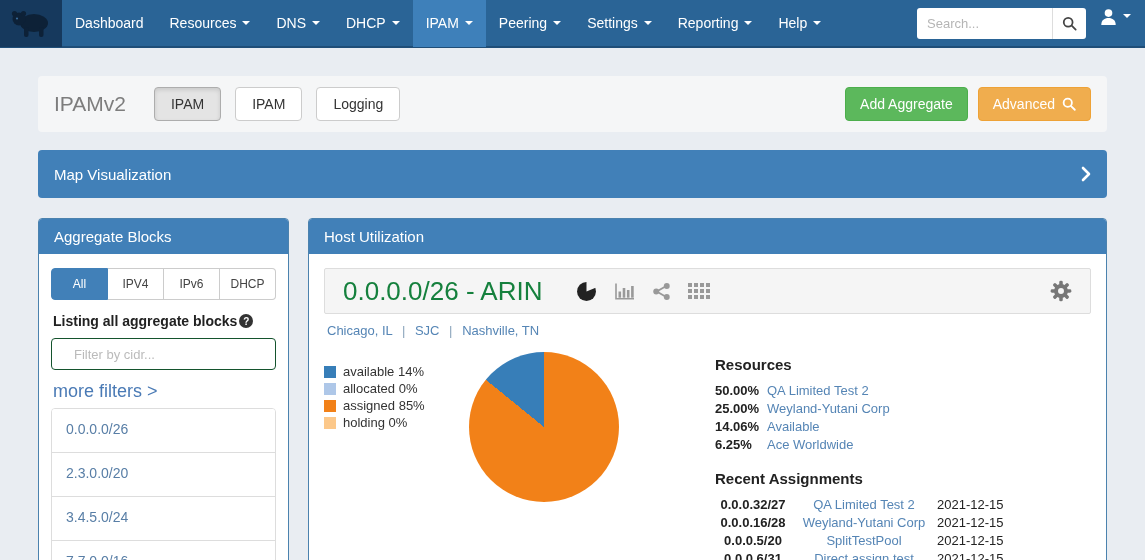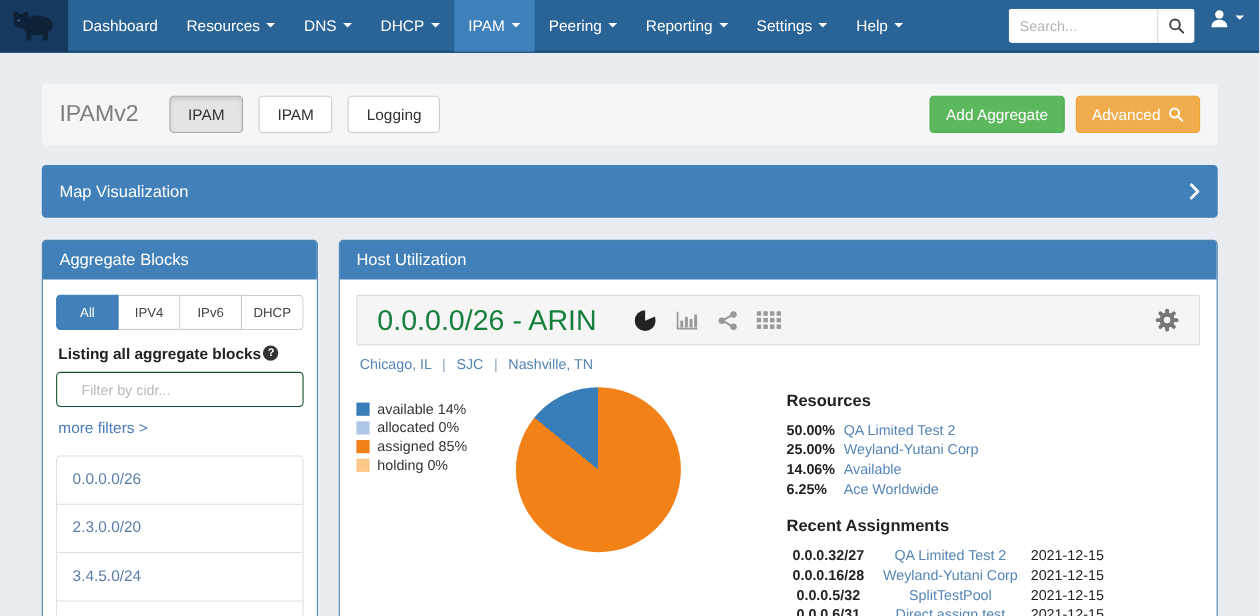--- a/index.html
+++ b/index.html
@@ -43,21 +43,21 @@
   .sidebar-body { padding:14px 12px; }
   .tab-group { display:flex; }
   .ftab { flex:1; text-align:center; font-size:12px; color:#444; background:#fff; border:1px solid #ccc; border-left:none; padding:8px 0; cursor:pointer; }
   .ftab:first-child { border-left:1px solid #ccc; border-radius:4px 0 0 4px; }
   .ftab:last-child { border-radius:0 4px 4px 0; }
   .ftab.active { background:#4180b8; border-color:#4180b8; color:#fff; }
   .listing-label { font-size:14px; font-weight:bold; color:#222; margin:13px 2px 9px; display:flex; align-items:center; gap:2px; }
   .help-badge { width:14px; height:14px; border-radius:50%; background:#333; color:#fff; font-size:10px; font-weight:bold; display:inline-flex; align-items:center; justify-content:center; cursor:pointer; }
   .filter-input { width:100%; height:32px; border:1px solid #14532d; border-radius:4px; padding:0 22px; font-size:13px; color:#333; outline:none; font-family:inherit; }
   .filter-input::placeholder { color:#bbb; }
-  .more-filters { display:inline-block; font-size:14px; color:#4a7ab5; text-decoration:none; margin:11px 2px 17px; }
+  .more-filters { display:inline-block; font-size:18px; color:#4a7ab5; text-decoration:none; margin:11px 2px 6px; }
   .block-list { border:1px solid #ddd; border-radius:4px; overflow:hidden; }
   .block-item { padding:12px 14px; font-size:14px; color:#587ea6; border-bottom:1px solid #ddd; background:#fff; cursor:pointer; min-height:44px; }
   .block-item:last-child { border-bottom:none; }
 
   
   .host { flex:1; }
   .host-body { padding:14px 15px 30px; }
   .subheader { background:#f5f5f5; border:1px solid #ddd; border-radius:2px; display:flex; align-items:center; padding:6px 18px; height:46px; }
   .block-heading { font-size:26px; color:#15803d; }
   .icon-row { display:flex; align-items:center; gap:17px; margin-left:34px; }
@@ -121,25 +121,25 @@
       </a>
     <a href="#" class="nav-item active">
         <span>IPAM</span>
         <span class="caret"></span>
       </a>
     <a href="#" class="nav-item">
         <span>Peering</span>
         <span class="caret"></span>
       </a>
     <a href="#" class="nav-item">
+        <span>Settings</span>
+        <span class="caret"></span>
+      </a>
+    <a href="#" class="nav-item">
         <span>Reporting</span>
-        <span class="caret"></span>
-      </a>
-    <a href="#" class="nav-item">
-        <span>Settings</span>
         <span class="caret"></span>
       </a>
     <a href="#" class="nav-item">
         <span>Help</span>
         <span class="caret"></span>
       </a>
     <div class="nav-right">
       <div class="search-group">
         <input type="text" placeholder="Search..." style="">
         <button class="search-btn">
@@ -331,21 +331,21 @@
                 <span class="asg-cidr">0.0.0.32/27</span>
                 <a href="#" class="data-link asg-name">QA Limited Test 2</a>
                 <span class="asg-date">2021-12-15</span>
               </div>
             <div class="asg-row">
                 <span class="asg-cidr">0.0.0.16/28</span>
                 <a href="#" class="data-link asg-name">Weyland-Yutani Corp</a>
                 <span class="asg-date">2021-12-15</span>
               </div>
             <div class="asg-row">
-                <span class="asg-cidr">0.0.0.5/32</span>
+                <span class="asg-cidr">0.0.0.5/20</span>
                 <a href="#" class="data-link asg-name">SplitTestPool</a>
                 <span class="asg-date">2021-12-15</span>
               </div>
             <div class="asg-row">
                 <span class="asg-cidr">0.0.0.6/31</span>
                 <a href="#" class="data-link asg-name">Direct assign test</a>
                 <span class="asg-date">2021-12-15</span>
               </div>
             <div class="asg-row">
                 <span class="asg-cidr">0.0.0.0/30</span>

